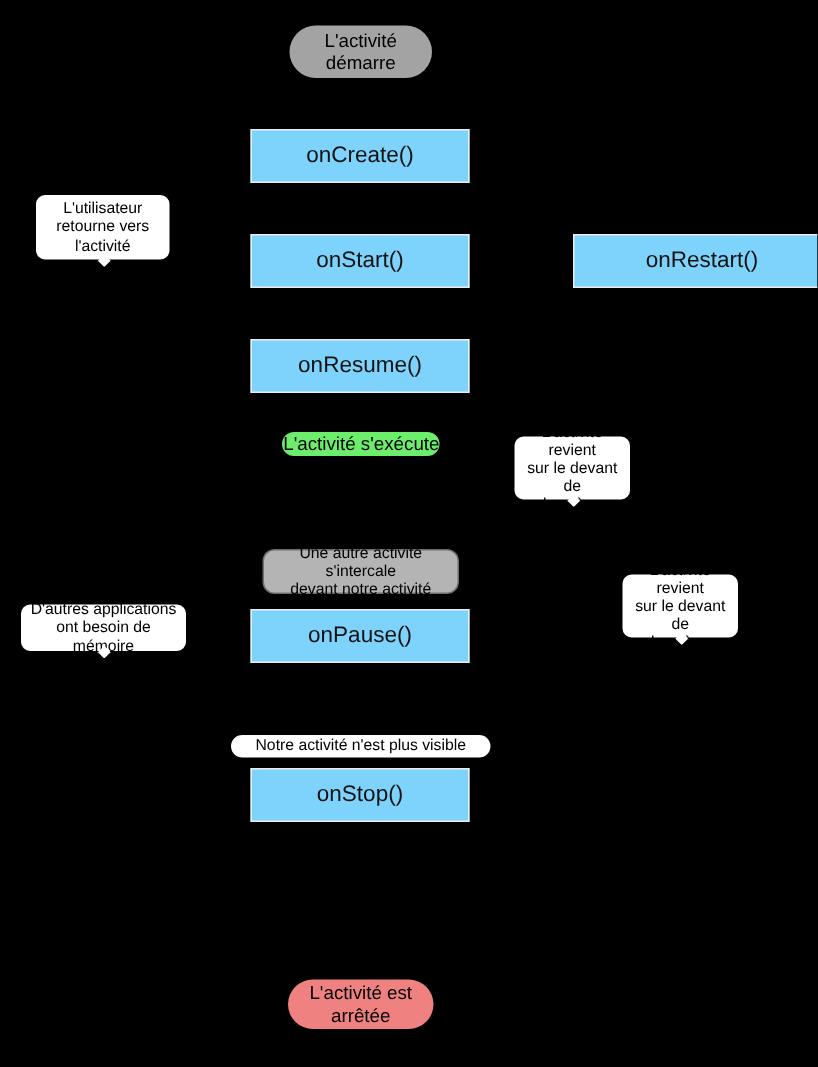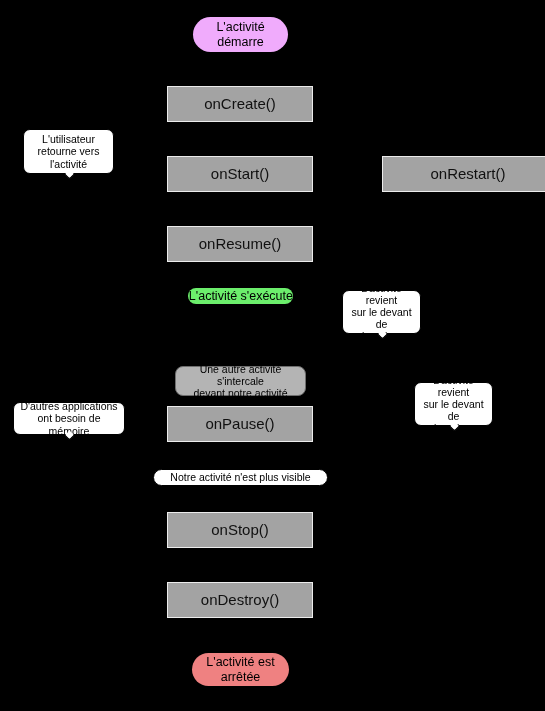--- a/index.html
+++ b/index.html
@@ -21,32 +21,32 @@
     display: flex;
     align-items: center;
     justify-content: center;
     text-align: center;
     color: #000000;
     line-height: 1.15;
     white-space: pre-line;
   }
   
   .method {
-    background: #a3a3a3;
+    background: #7dd3fc;
     border: 1px solid #ececec;
     font-size: 15px;
     color: #111111;
   }
   
   .state {
     border-radius: 999px;
     font-size: 12.5px;
     color: #000000;
   }
-  .state-start { background: #f0abfc; }
+  .state-start { background: #a3a3a3; }
   .state-run   { background: #6cee6c; }
   .state-kill  { background: #ef8181; }
   .state-stop  { background: #ef8181; }
   
   .bubble {
     background: #ffffff;
     border: 1px solid #000000;
     border-radius: 7px;
     font-size: 10.5px;
     color: #000000;
@@ -75,20 +75,21 @@
     padding: 2px 4px;
     margin-top: 23px;
   }
   
   .pill {
     background: #ffffff;
     border: 1px solid #000000;
     border-radius: 999px;
     font-size: 10.5px;
     color: #000000;
+    margin-top: 20px;
   }
   .edge-layer {
     position: absolute;
     left: 0; top: 0;
     width: 545px;
     height: 711px;
     pointer-events: none;
   }
 </style>
 </head>
@@ -148,23 +149,20 @@
   </div>
 
   <div class="node method" style="left:167px; top:406px; width:146px; height:36px;">
     <span>onPause()</span>
   </div>
 
   <div class="node method" style="left:167px; top:512px; width:146px; height:36px;">
     <span>onStop()</span>
   </div>
 
-  <div class="node method" style="left:167px; top:582px; width:146px; height:36px;">
-    <span>onDestroy()</span>
-  </div>
 
   <div class="node bubble" style="left:23px; top:129px; width:91px; height:45px;">
     <span>L'utilisateur
 retourne vers
 l'activité</span>
     <i class="tail"></i>
   </div>
 
   <div class="node bubble" style="left:342px; top:290px; width:79px; height:44px;">
     <span>L'activité revient

